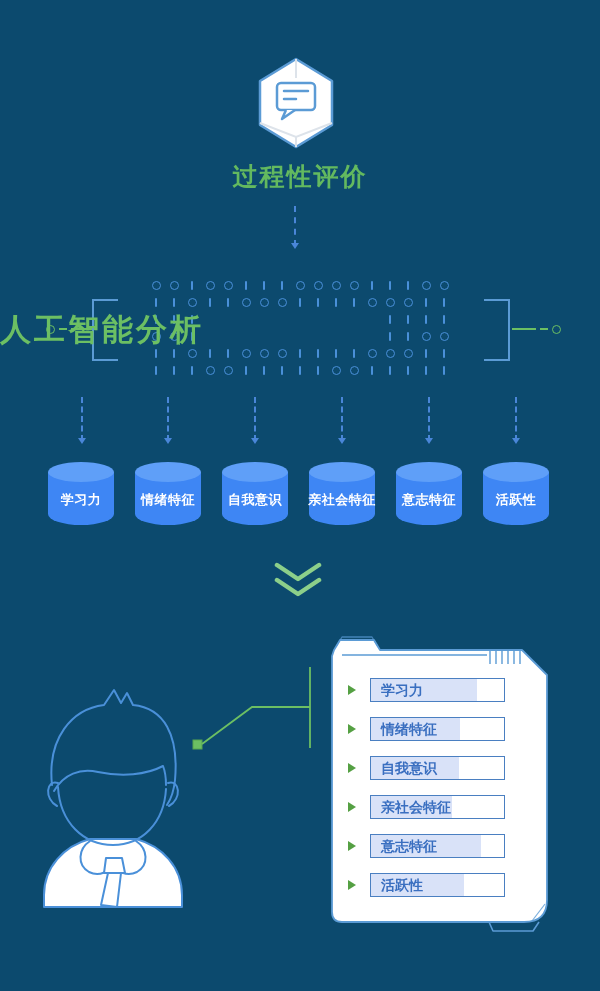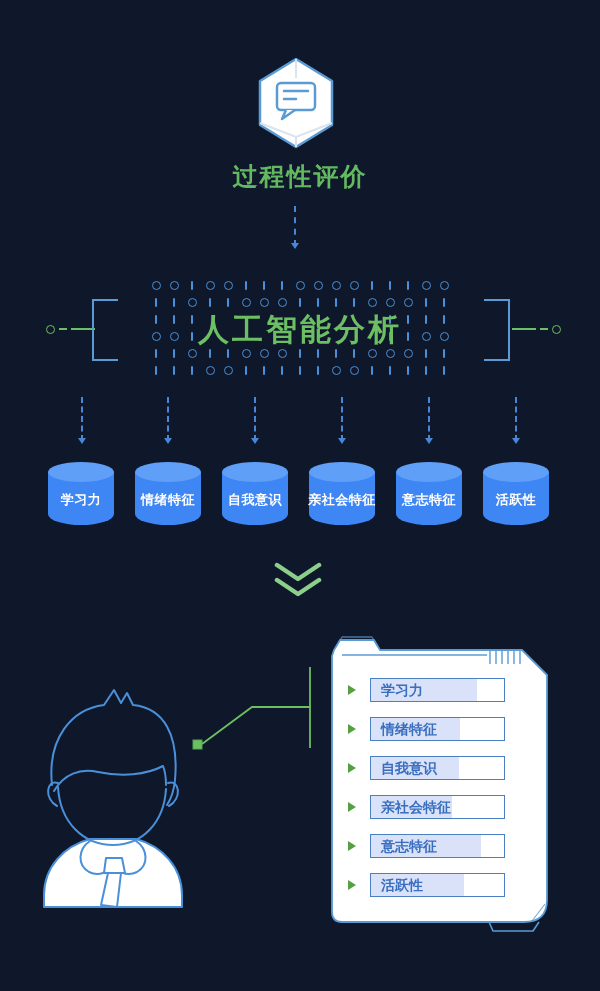--- a/index.html
+++ b/index.html
@@ -1,25 +1,25 @@
 <!DOCTYPE html>
 <html><head>
 <meta charset="utf-8">
 <style>
   html,body{margin:0;padding:0;background:#fff;}
-  .canvas{position:relative;width:600px;height:991px;background:#0f172a;overflow:hidden;
+  .canvas{position:relative;width:600px;height:991px;background:#0c4a6e;overflow:hidden;
           font-family:"Liberation Sans","DejaVu Sans",sans-serif;}
 
   
   .hex-wrap{position:absolute;left:254px;top:56px;width:84px;height:94px;}
 
   
   .main-title{position:absolute;left:0;right:0;top:160px;text-align:center;
               font-size:25px;font-weight:bold;color:#63b95f;letter-spacing:2px;}
-  .ai-title{position:absolute;left:0;right:0;top:309px;text-align:center;
+  .ai-title{position:absolute;left:0;right:0;top:309px;
             font-size:31px;font-weight:bold;color:#6cbf63;letter-spacing:3px;}
 
   
   .dash-arrow{position:absolute;width:0;border-left:2px dashed #4a86d8;}
   .dash-arrow::after{content:"";position:absolute;left:-5px;bottom:-7px;
       border:4px solid transparent;border-top:6px solid #4a86d8;}
   .arrow-main{left:294px;top:206px;height:40px;}
   .arrow-sm{top:397px;height:44px;}
 
   

